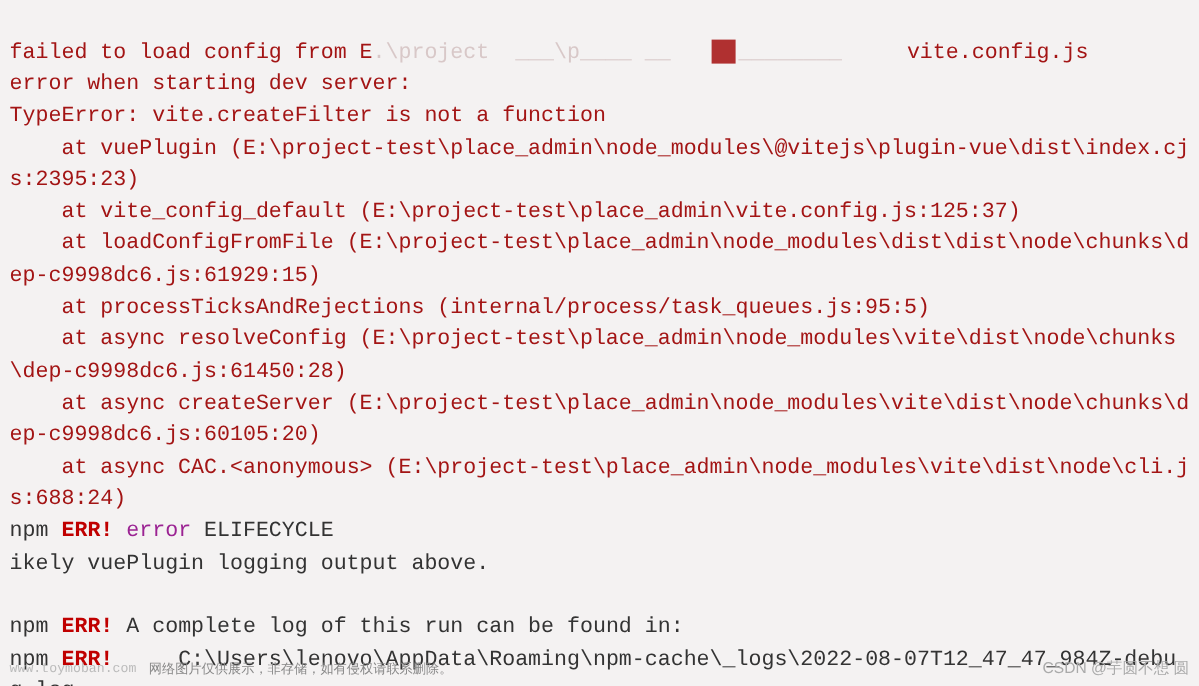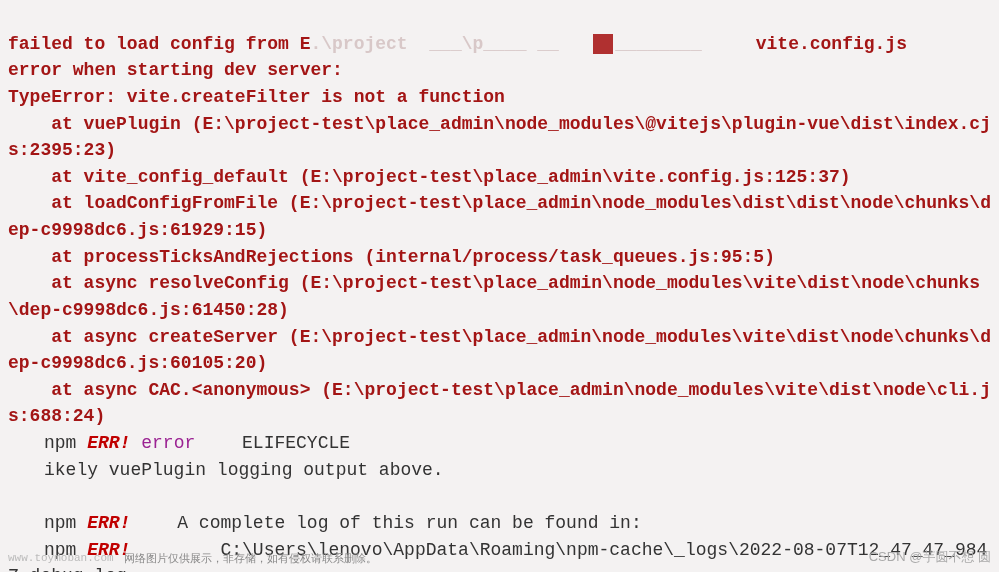--- a/index.html
+++ b/index.html
@@ -18,33 +18,30 @@
       position: relative;
       overflow: hidden;
       color: #333;
     }
     .terminal {
       white-space: pre-wrap;
       word-break: break-all;
     }
     .error-red {
       color: #a31515;
-      font-weight: bold;
     }
     .err-label {
       color: #c00000;
       font-weight: bold;
-      font-style: italic;
     }
     .code-label {
       color: #9b2393;
     }
     .black-text {
       color: #333;
-      margin-left: 36px;
     }
     .redact-block {
       display: inline-block;
       width: 20px;
       height: 20px;
       background: #b03030;
       vertical-align: middle;
       margin: 0 2px;
     }
     .faded-path {

